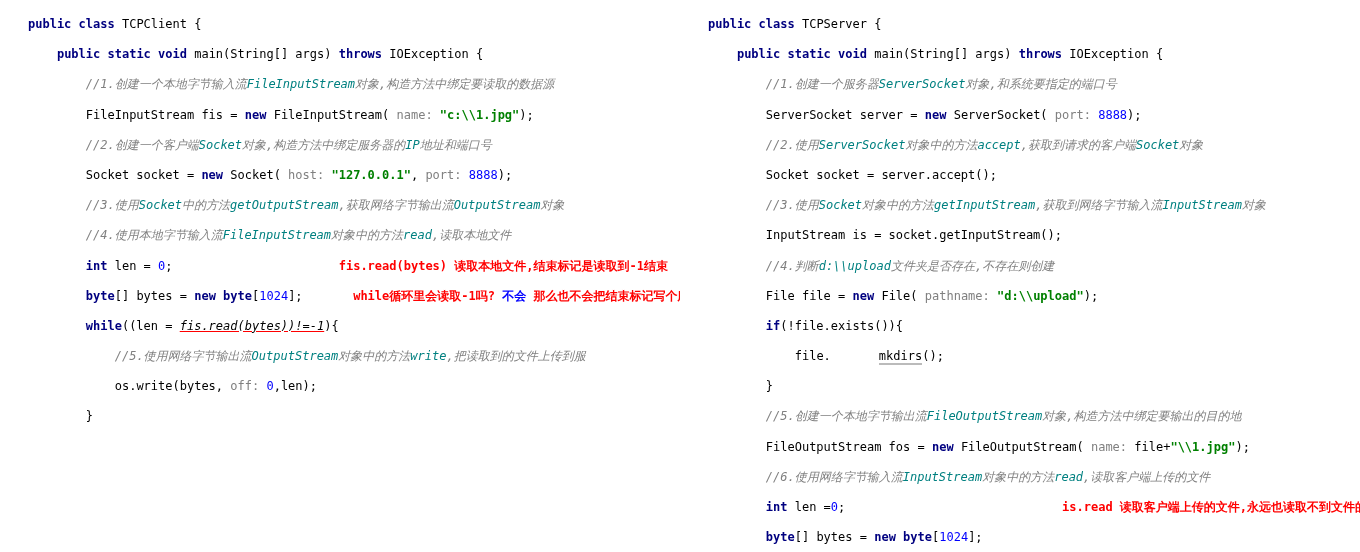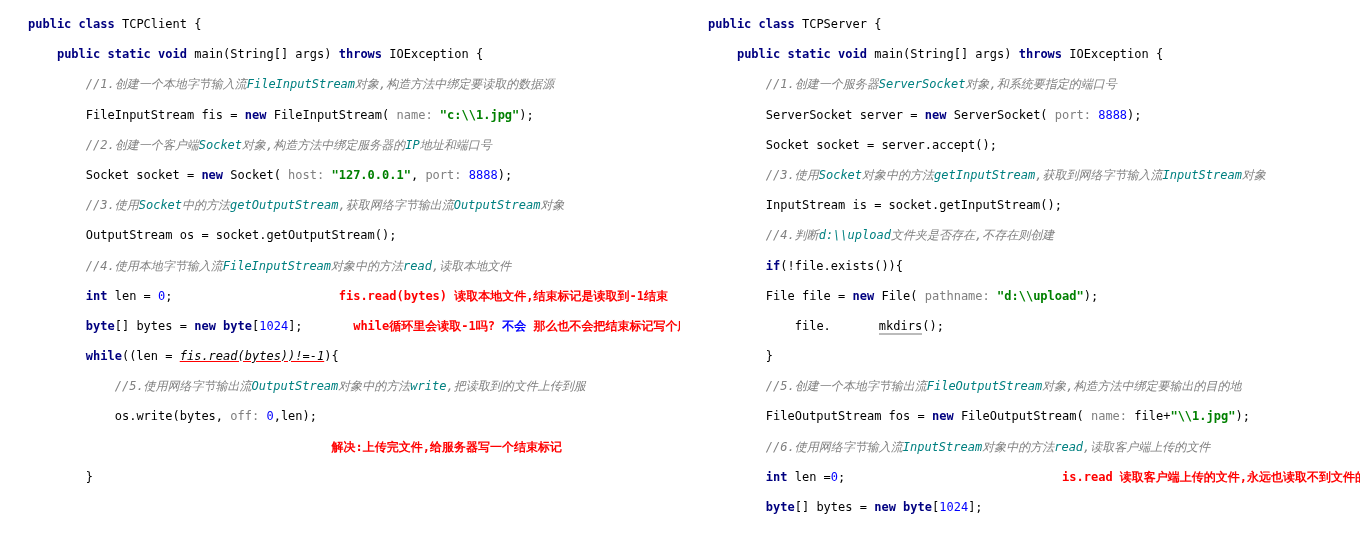--- a/index.html
+++ b/index.html
@@ -20,28 +20,26 @@
 <body>
 
 <div class="pane">
 <div class="line"><span class="kw">public class</span> <span>TCPClient {</span></div>
 <div class="line">    <span class="kw">public static void</span> <span>main(String[] args)</span> <span class="kw">throws</span> <span>IOException {</span></div>
 <div class="line">        <span class="com-green"><span>//1.创建一个本地字节输入流</span><span class="gi">FileInputStream</span><span>对象,构造方法中绑定要读取的数据源</span></span></div>
 <div class="line">        <span>FileInputStream fis = </span><span class="kw">new</span><span> FileInputStream(</span><span class="param"> name:</span><span class="str"> "c:\\1.jpg"</span><span>);</span></div>
 <div class="line">        <span class="com-green"><span>//2.创建一个客户端</span><span class="gi">Socket</span><span>对象,构造方法中绑定服务器的</span><span class="gi">IP</span><span>地址和端口号</span></span></div>
 <div class="line">        <span>Socket socket = </span><span class="kw">new</span><span> Socket(</span><span class="param"> host:</span><span class="str"> "127.0.0.1"</span><span>,</span><span class="param"> port:</span><span class="num"> 8888</span><span>);</span></div>
 <div class="line">        <span class="com-green"><span>//3.使用</span><span class="gi">Socket</span><span>中的方法</span><span class="gi">getOutputStream</span><span>,获取网络字节输出流</span><span class="gi">OutputStream</span><span>对象</span></span></div>
-<div class="line">        <span>OutputStream os = socket.getOutputStream();</span></div>
 <div class="line">        <span class="com-green"><span>//4.使用本地字节输入流</span><span class="gi">FileInputStream</span><span>对象中的方法</span><span class="gi">read</span><span>,读取本地文件</span></span></div>
 <div class="line">        <span class="kw">int</span><span> len = </span><span class="num">0</span><span>;</span>                       <span class="com-red">fis.read(bytes) 读取本地文件,结束标记是读取到-1结束</span></div>
 <div class="line">        <span class="kw">byte</span><span>[] bytes = </span><span class="kw">new byte</span><span>[</span><span class="num">1024</span><span>];</span>       <span class="com-red"><span>while循环里会读取-1吗?</span><span style="color:#0000ff"> 不会</span><span> 那么也不会把结束标记写个服务器</span></span></div>
 <div class="line">        <span class="kw">while</span><span>((len = </span><span class="under">fis.read(bytes))!=-1</span><span>){</span></div>
 <div class="line">            <span class="com-green"><span>//5.使用网络字节输出流</span><span class="gi">OutputStream</span><span>对象中的方法</span><span class="gi">write</span><span>,把读取到的文件上传到服</span></span></div>
 <div class="line">            <span>os.write(bytes,</span><span class="param"> off:</span><span class="num"> 0</span><span>,len);</span></div>
-<div class="line">                                          <span class="com-red">解决:上传完文件,给服务器写一个结束标记</span></div>
 <div class="line">        <span>}</span></div>
 <div class="line"> </div>
 
 
 
 
 
 
 
 
@@ -49,26 +47,27 @@
 
 
 
 </div>
 
 <div class="pane">
 <div class="line"><span class="kw">public class</span> <span>TCPServer {</span></div>
 <div class="line">    <span class="kw">public static void</span> <span>main(String[] args)</span> <span class="kw">throws</span> <span>IOException {</span></div>
 <div class="line">        <span class="com-green"><span>//1.创建一个服务器</span><span class="gi">ServerSocket</span><span>对象,和系统要指定的端口号</span></span></div>
 <div class="line">        <span>ServerSocket server = </span><span class="kw">new</span><span> ServerSocket(</span><span class="param"> port:</span><span class="num"> 8888</span><span>);</span></div>
+<div class="line">        <span class="com-green"><span>//2.使用</span><span class="gi">ServerSocket</span><span>对象中的方法</span><span class="gi">accept</span><span>,获取到请求的客户端</span><span class="gi">Socket</span><span>对象</span></span></div>
 <div class="line">        <span>Socket socket = server.accept();</span></div>
 <div class="line">        <span class="com-green"><span>//3.使用</span><span class="gi">Socket</span><span>对象中的方法</span><span class="gi">getInputStream</span><span>,获取到网络字节输入流</span><span class="gi">InputStream</span><span>对象</span></span></div>
 <div class="line">        <span>InputStream is = socket.getInputStream();</span></div>
 <div class="line">        <span class="com-green"><span>//4.判断</span><span class="gi">d:\\upload</span><span>文件夹是否存在,不存在则创建</span></span></div>
+<div class="line">        <span>File file = </span><span class="kw">new</span><span> File(</span><span class="param"> pathname:</span><span class="str"> "d:\\upload"</span><span>);</span></div>
 <div class="line">        <span class="kw">if</span><span>(!file.exists()){</span></div>
-<div class="line">        <span>File file = </span><span class="kw">new</span><span> File(</span><span class="param"> pathname:</span><span class="str"> "d:\\upload"</span><span>);</span></div>
 <div class="line">            <span>file.</span><span class="under-wavy">mkdirs</span><span>();</span></div>
 <div class="line">        <span>}</span></div>
 <div class="line">        <span class="com-green"><span>//5.创建一个本地字节输出流</span><span class="gi">FileOutputStream</span><span>对象,构造方法中绑定要输出的目的地</span></span></div>
 <div class="line">        <span>FileOutputStream fos = </span><span class="kw">new</span><span> FileOutputStream(</span><span class="param"> name:</span><span> file+</span><span class="str">"\\1.jpg"</span><span>);</span></div>
 <div class="line">        <span class="com-green"><span>//6.使用网络字节输入流</span><span class="gi">InputStream</span><span>对象中的方法</span><span class="gi">read</span><span>,读取客户端上传的文件</span></span></div>
 <div class="line">        <span class="kw">int</span><span> len =</span><span class="num">0</span><span>;</span>                              <span class="com-red">is.read 读取客户端上传的文件,永远也读取不到文件的结束标记</span></div>
 <div class="line">        <span class="kw">byte</span><span>[] bytes = </span><span class="kw">new byte</span><span>[</span><span class="num">1024</span><span>];</span></div>
 
 
 

